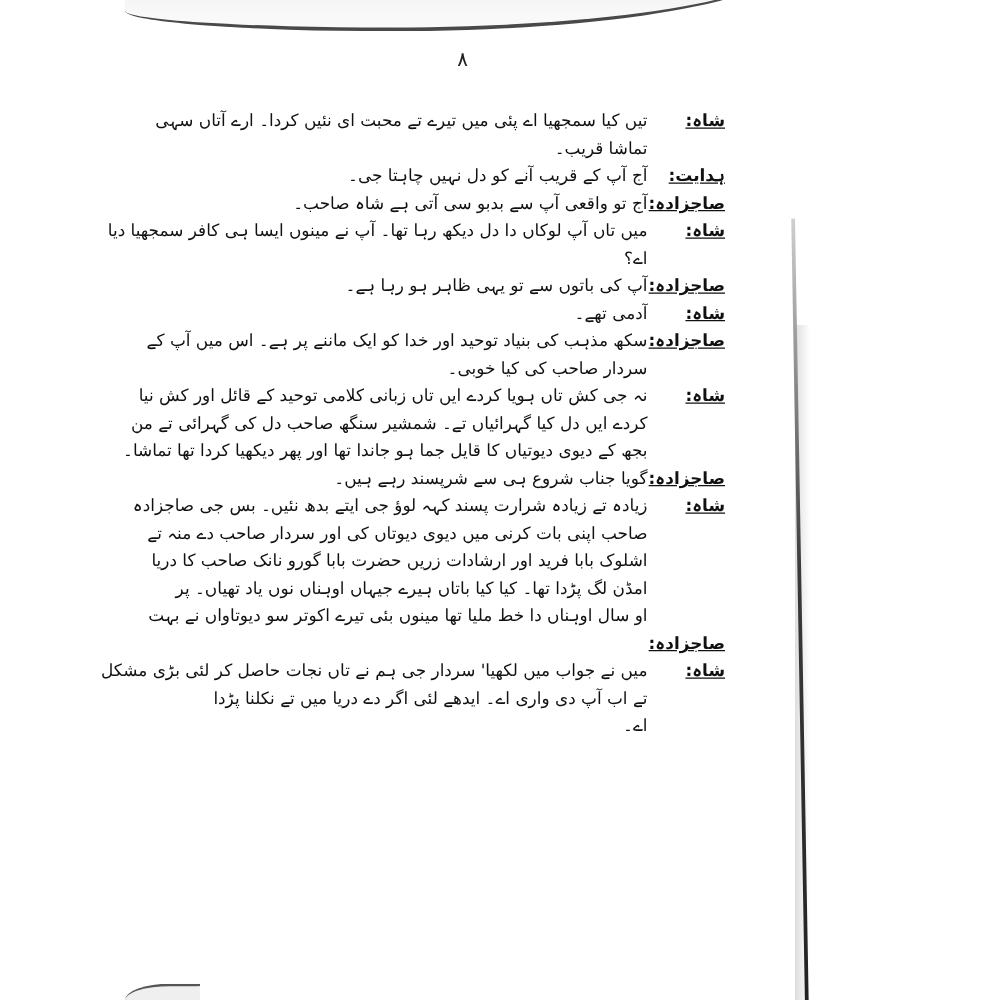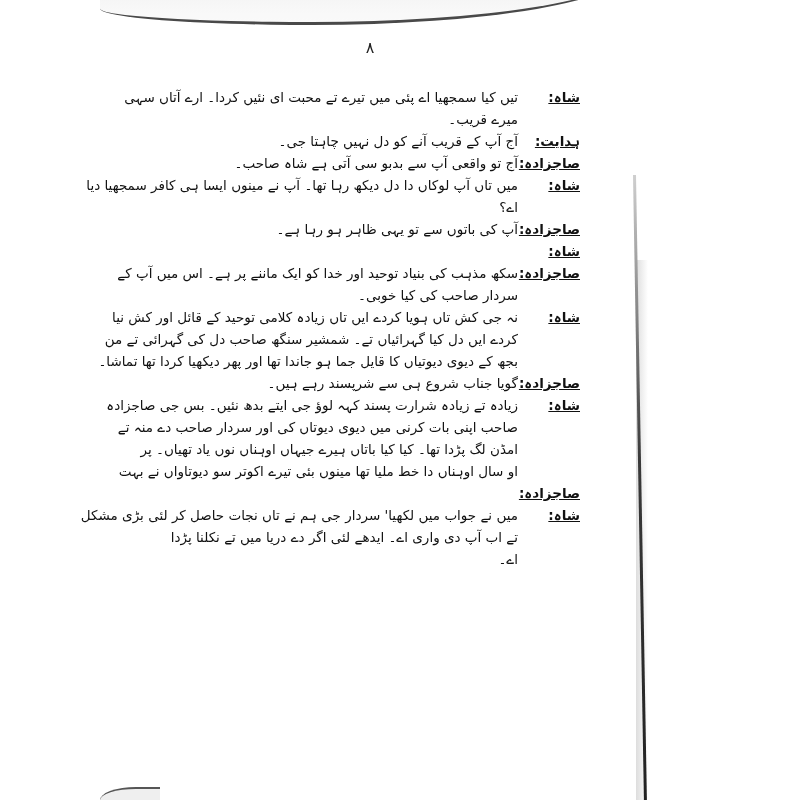--- a/index.html
+++ b/index.html
@@ -83,21 +83,21 @@
   <div class="bottom-curl"></div>
 
   <div class="page-number">۸</div>
 
   <div class="body-text">
 
     <div class="turn">
       <span class="speaker">شاہ:</span>
       <span class="speech">
         <span class="line">تیں کیا سمجھیا اے پئی میں تیرے تے محبت ای نئیں کردا۔ ارے آتاں سہی</span>
-        <span class="line">میرے قریب۔</span>
+        <span class="line">تماشا قریب۔</span>
       </span>
     </div>
 
     <div class="turn">
       <span class="speaker">ہدایت:</span>
       <span class="speech">
         <span class="line">آج آپ کے قریب آنے کو دل نہیں چاہتا جی۔</span>
       </span>
     </div>
 
@@ -119,52 +119,54 @@
     <div class="turn">
       <span class="speaker">صاجزادہ:</span>
       <span class="speech">
         <span class="line">آپ کی باتوں سے تو یہی ظاہر ہو رہا ہے۔</span>
       </span>
     </div>
 
     <div class="turn">
       <span class="speaker">شاہ:</span>
       <span class="speech">
+        <span class="line">آدمی تھے۔</span>
       </span>
     </div>
 
     <div class="turn">
       <span class="speaker">صاجزادہ:</span>
       <span class="speech">
         <span class="line">سکھ مذہب کی بنیاد توحید اور خدا کو ایک ماننے پر ہے۔ اس میں آپ کے</span>
         <span class="line">سردار صاحب کی کیا خوبی۔</span>
       </span>
     </div>
 
     <div class="turn">
       <span class="speaker">شاہ:</span>
       <span class="speech">
-        <span class="line">نہ جی کش تاں ہویا کردے ایں تاں زیادہ کلامی توحید کے قائل اور کش نیا</span>
+        <span class="line">نہ جی کش تاں ہویا کردے ایں تاں زبانی کلامی توحید کے قائل اور کش نیا</span>
         <span class="line">کردے ایں دل کیا گہرائیاں تے۔ شمشیر سنگھ صاحب دل کی گہرائی تے من</span>
         <span class="line">بجھ کے دیوی دیوتیاں کا قایل جما ہو جاندا تھا اور پھر دیکھیا کردا تھا تماشا۔</span>
       </span>
     </div>
 
     <div class="turn">
       <span class="speaker">صاجزادہ:</span>
       <span class="speech">
         <span class="line">گویا جناب شروع ہی سے شرپسند رہے ہیں۔</span>
       </span>
     </div>
 
     <div class="turn">
       <span class="speaker">شاہ:</span>
       <span class="speech">
         <span class="line">زیادہ تے زیادہ شرارت پسند کہہ لوؤ جی ایتے بدھ نئیں۔ بس جی صاجزادہ</span>
         <span class="line">صاحب اپنی بات کرنی میں دیوی دیوتاں کی اور سردار صاحب دے منہ تے</span>
+        <span class="line">اشلوک بابا فرید اور ارشادات زریں حضرت بابا گورو نانک صاحب کا دریا</span>
         <span class="line">امڈن لگ پڑدا تھا۔ کیا کیا باتاں ہیرے جیہاں اوہناں نوں یاد تھیاں۔ پر</span>
         <span class="line">او سال اوہناں دا خط ملیا تھا مینوں بئی تیرے اکوتر سو دیوتاواں نے بہت</span>
       </span>
     </div>
 
     <div class="turn">
       <span class="speaker">صاجزادہ:</span>
     </div>
 
     <div class="turn">

